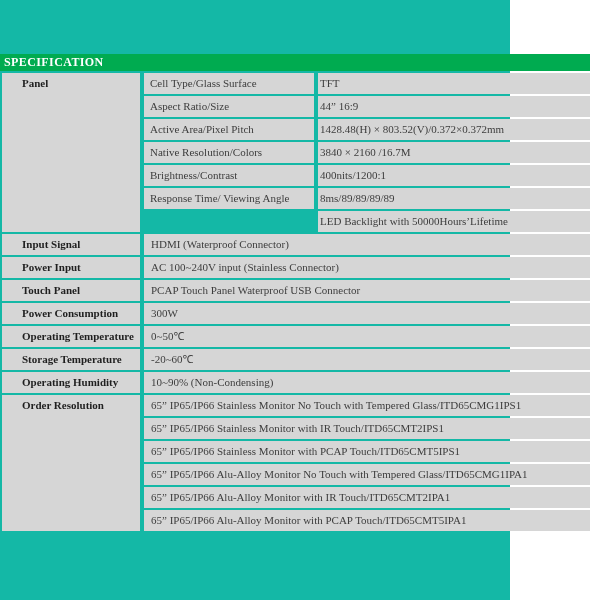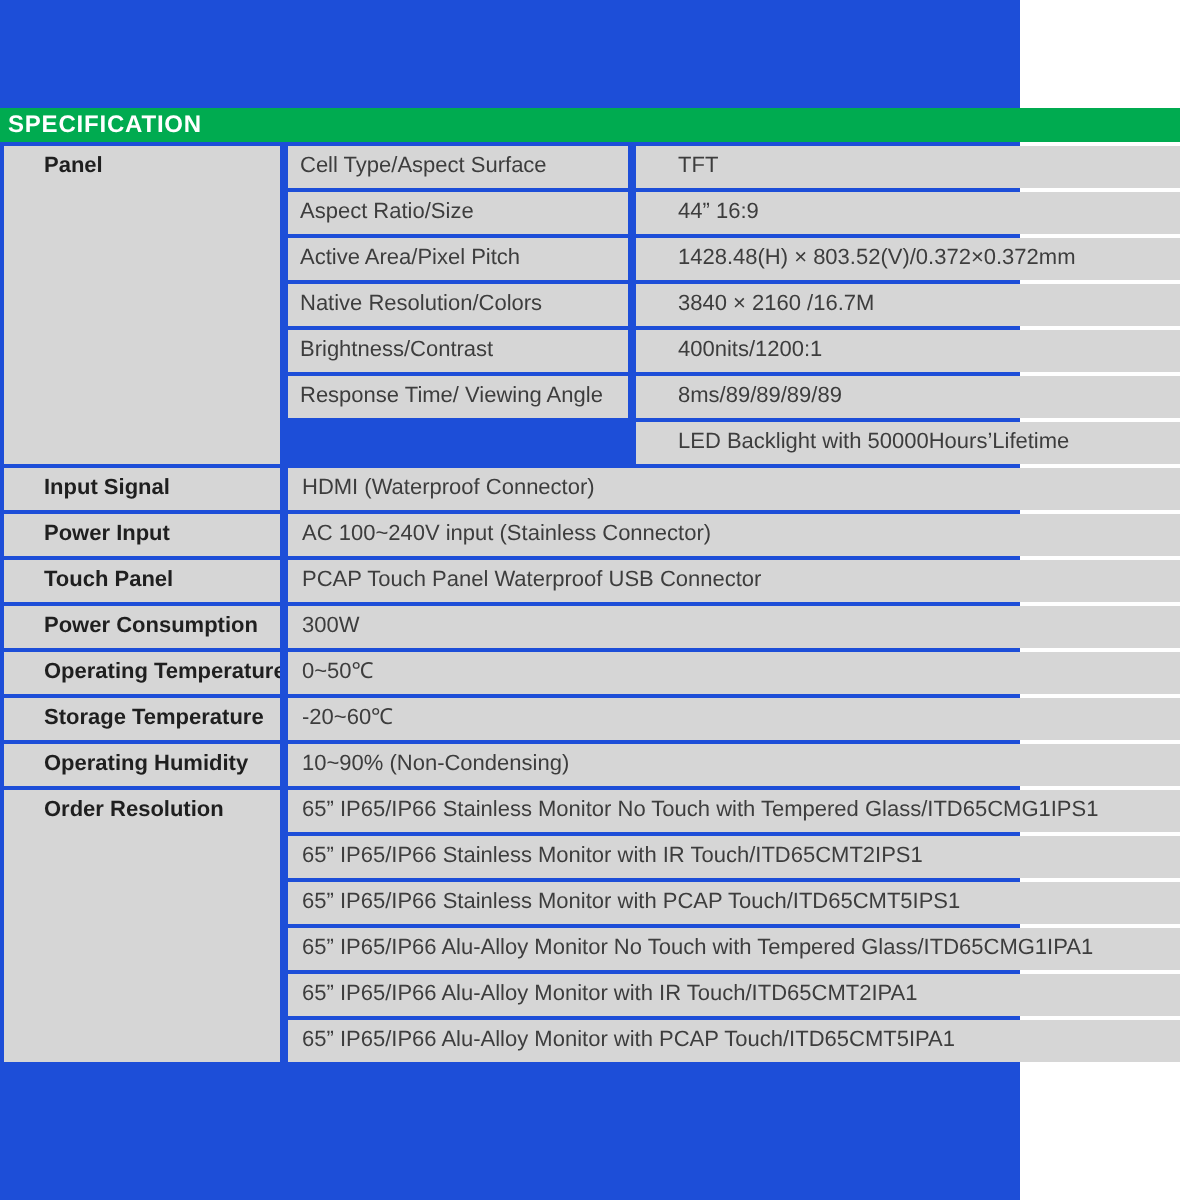--- a/index.html
+++ b/index.html
@@ -8,21 +8,22 @@
     width: 600px;
     height: 600px;
     background: #ffffff;
     font-family: "Liberation Sans", sans-serif;
     overflow: hidden;
   }
   .page {
     position: relative;
     width: 510px;
     height: 600px;
-    background: #1d4ed8;
+    background: #14b8a6;
+    font-family: Liberation Serif, serif;
   }
   .spec-bar {
     position: absolute;
     left: 0;
     top: 54px;
     width: 590px;
     height: 17px;
     background: #00ab50;
     color: #ffffff;
     font-size: 12px;
@@ -55,40 +56,40 @@
   }
   .cat {
     font-weight: bold;
     color: #1f1f1f;
     padding-left: 20px;
   }
   .lbl {
     padding-left: 6px;
   }
   .val {
-    padding-left: 21px;
+    padding-left: 2px;
   }
   .wide {
     padding-left: 7px;
   }
 </style>
 </head>
 <body>
 
 <div class="page">
 
   <div class="spec-bar">
     <span>SPECIFICATION</span>
   </div>
 
   <div class="spec-table">
 
     <div class="cell cat" style="grid-area:1 / 1 / span 7 / 2">Panel</div>
 
-    <div class="cell lbl" style="grid-area:1 / 2">Cell Type/Aspect Surface</div>
+    <div class="cell lbl" style="grid-area:1 / 2">Cell Type/Glass Surface</div>
     <div class="cell val" style="grid-area:1 / 3">TFT</div>
 
     <div class="cell lbl" style="grid-area:2 / 2">Aspect Ratio/Size</div>
     <div class="cell val" style="grid-area:2 / 3">44” 16:9</div>
 
     <div class="cell lbl" style="grid-area:3 / 2">Active Area/Pixel Pitch</div>
     <div class="cell val" style="grid-area:3 / 3">1428.48(H) × 803.52(V)/0.372×0.372mm</div>
 
     <div class="cell lbl" style="grid-area:4 / 2">Native Resolution/Colors</div>
     <div class="cell val" style="grid-area:4 / 3">3840 × 2160 /16.7M</div>

